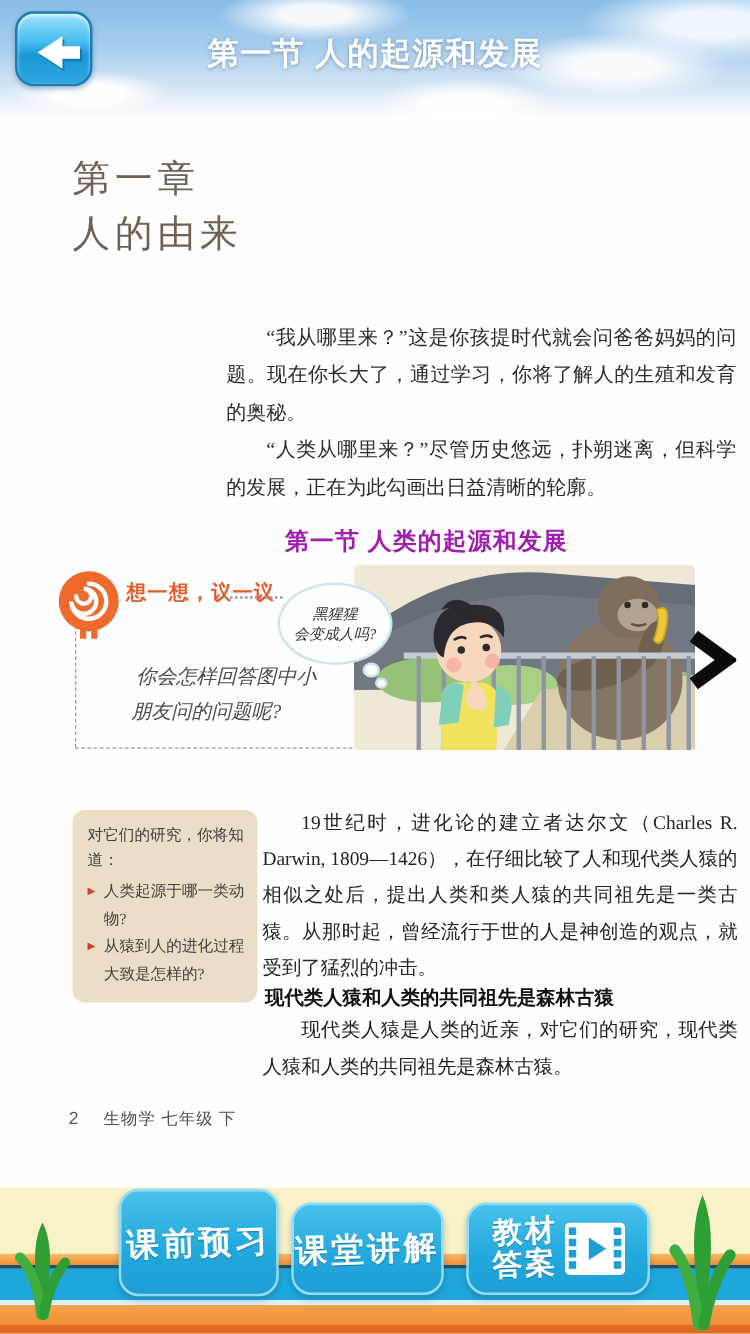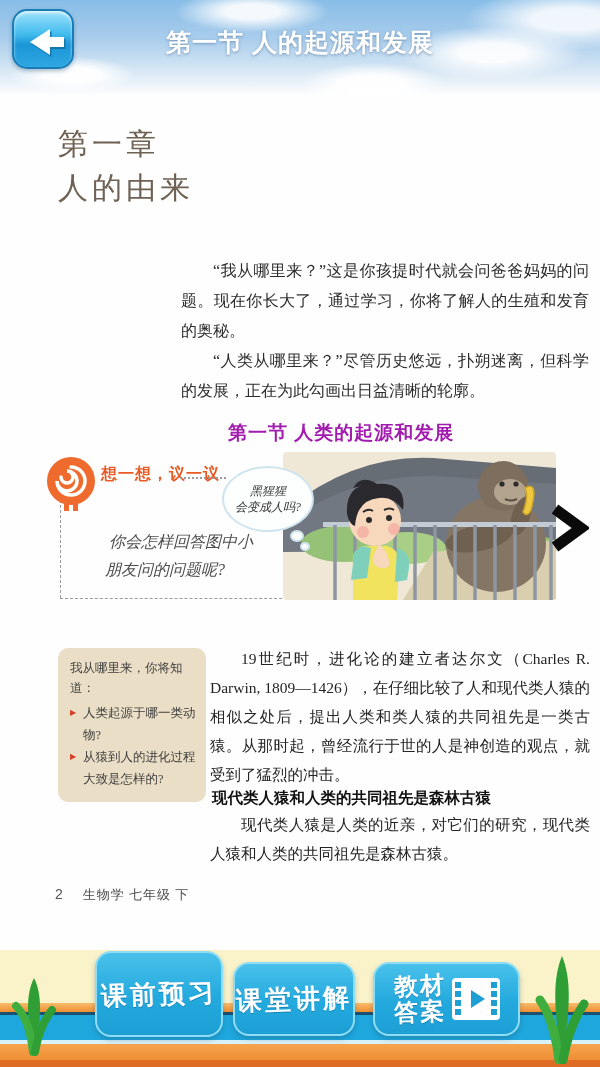--- a/index.html
+++ b/index.html
@@ -206,21 +206,21 @@
     <div class="bubble-dot1"></div>
     <div class="bubble-dot2"></div>
 
     <div class="next-arrow">
       <svg width="40" height="50" viewBox="0 0 40 50">
         <polyline points="6,6 32,25 6,44" fill="none" stroke="#0a0a0a" stroke-width="11"></polyline>
       </svg>
     </div>
 
     <div class="learn-box">
-      <p class="learn-title">我从哪里来，你将知道：</p>
+      <p class="learn-title">对它们的研究，你将知道：</p>
       <ul>
         <li>人类起源于哪一类动物?</li>
         <li>从猿到人的进化过程大致是怎样的?</li>
       </ul>
     </div>
 
     <p class="para para-darwin">19世纪时，进化论的建立者达尔文（Charles R. Darwin, 1809—1426），在仔细比较了人和现代类人猿的相似之处后，提出人类和类人猿的共同祖先是一类古猿。从那时起，曾经流行于世的人是神创造的观点，就受到了猛烈的冲击。</p>
     <div class="subheading">现代类人猿和人类的共同祖先是森林古猿</div>
     <p class="para para-apes">现代类人猿是人类的近亲，对它们的研究，现代类人猿和人类的共同祖先是森林古猿。</p>
 

